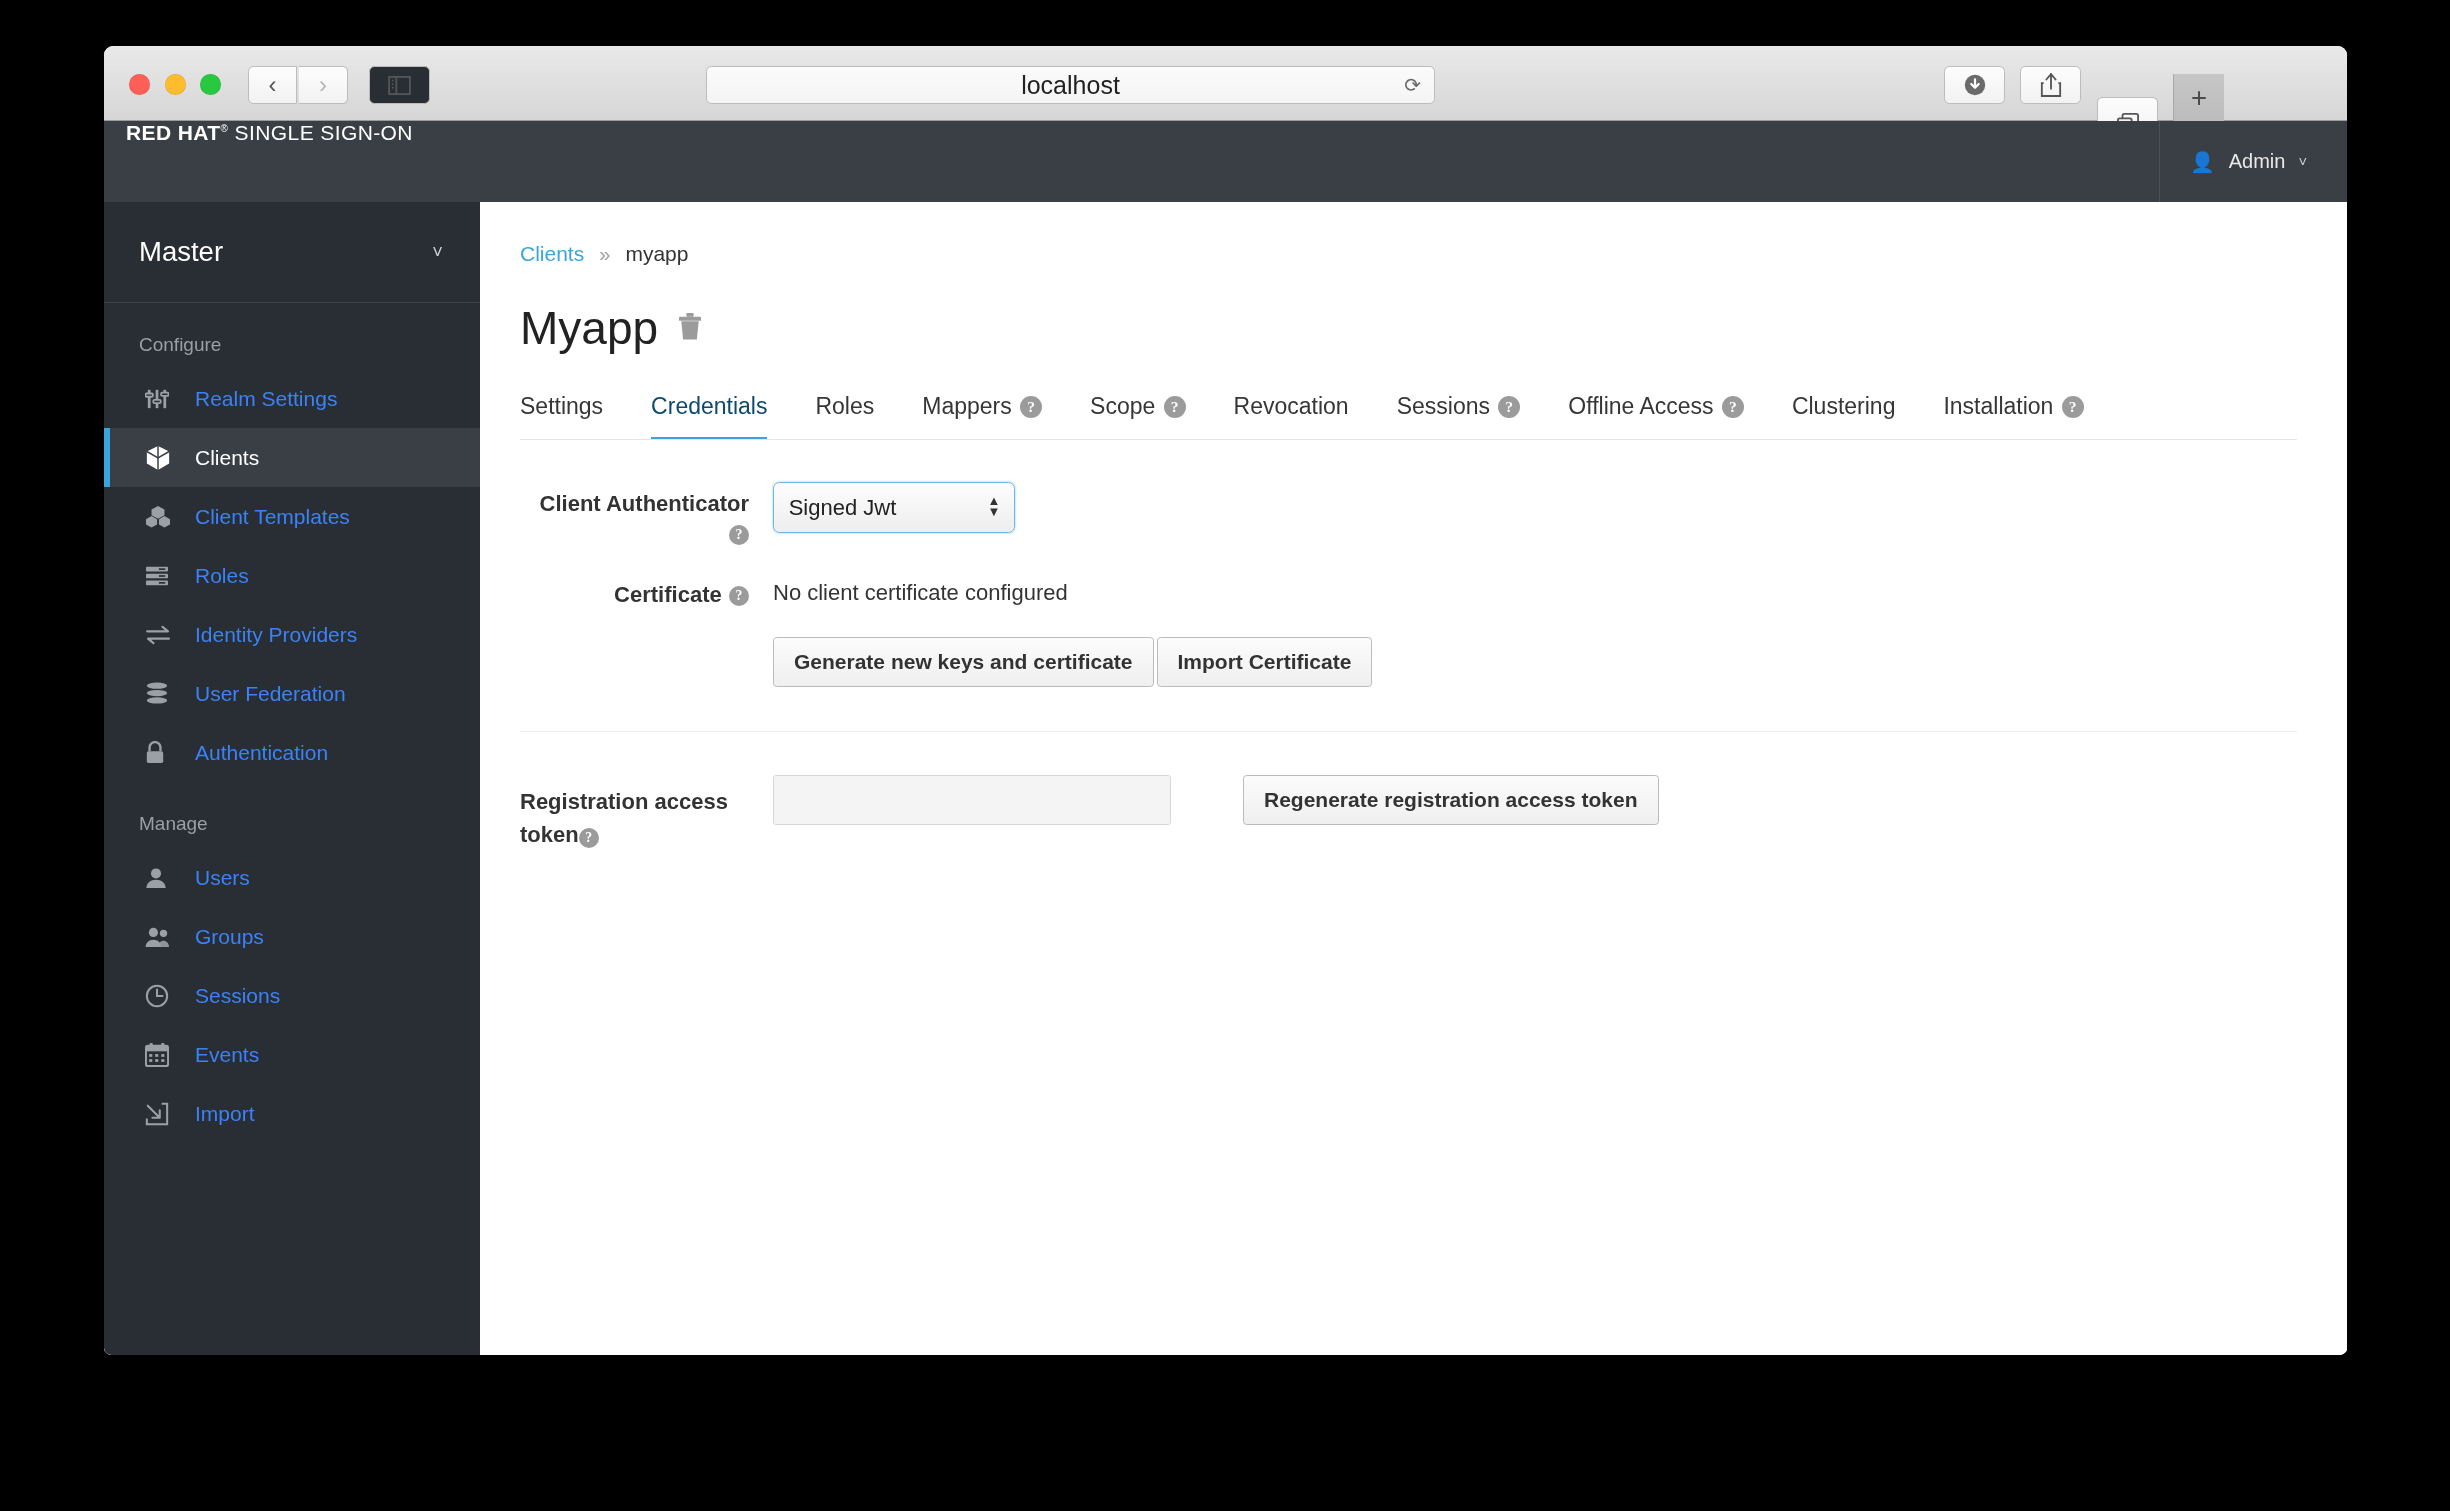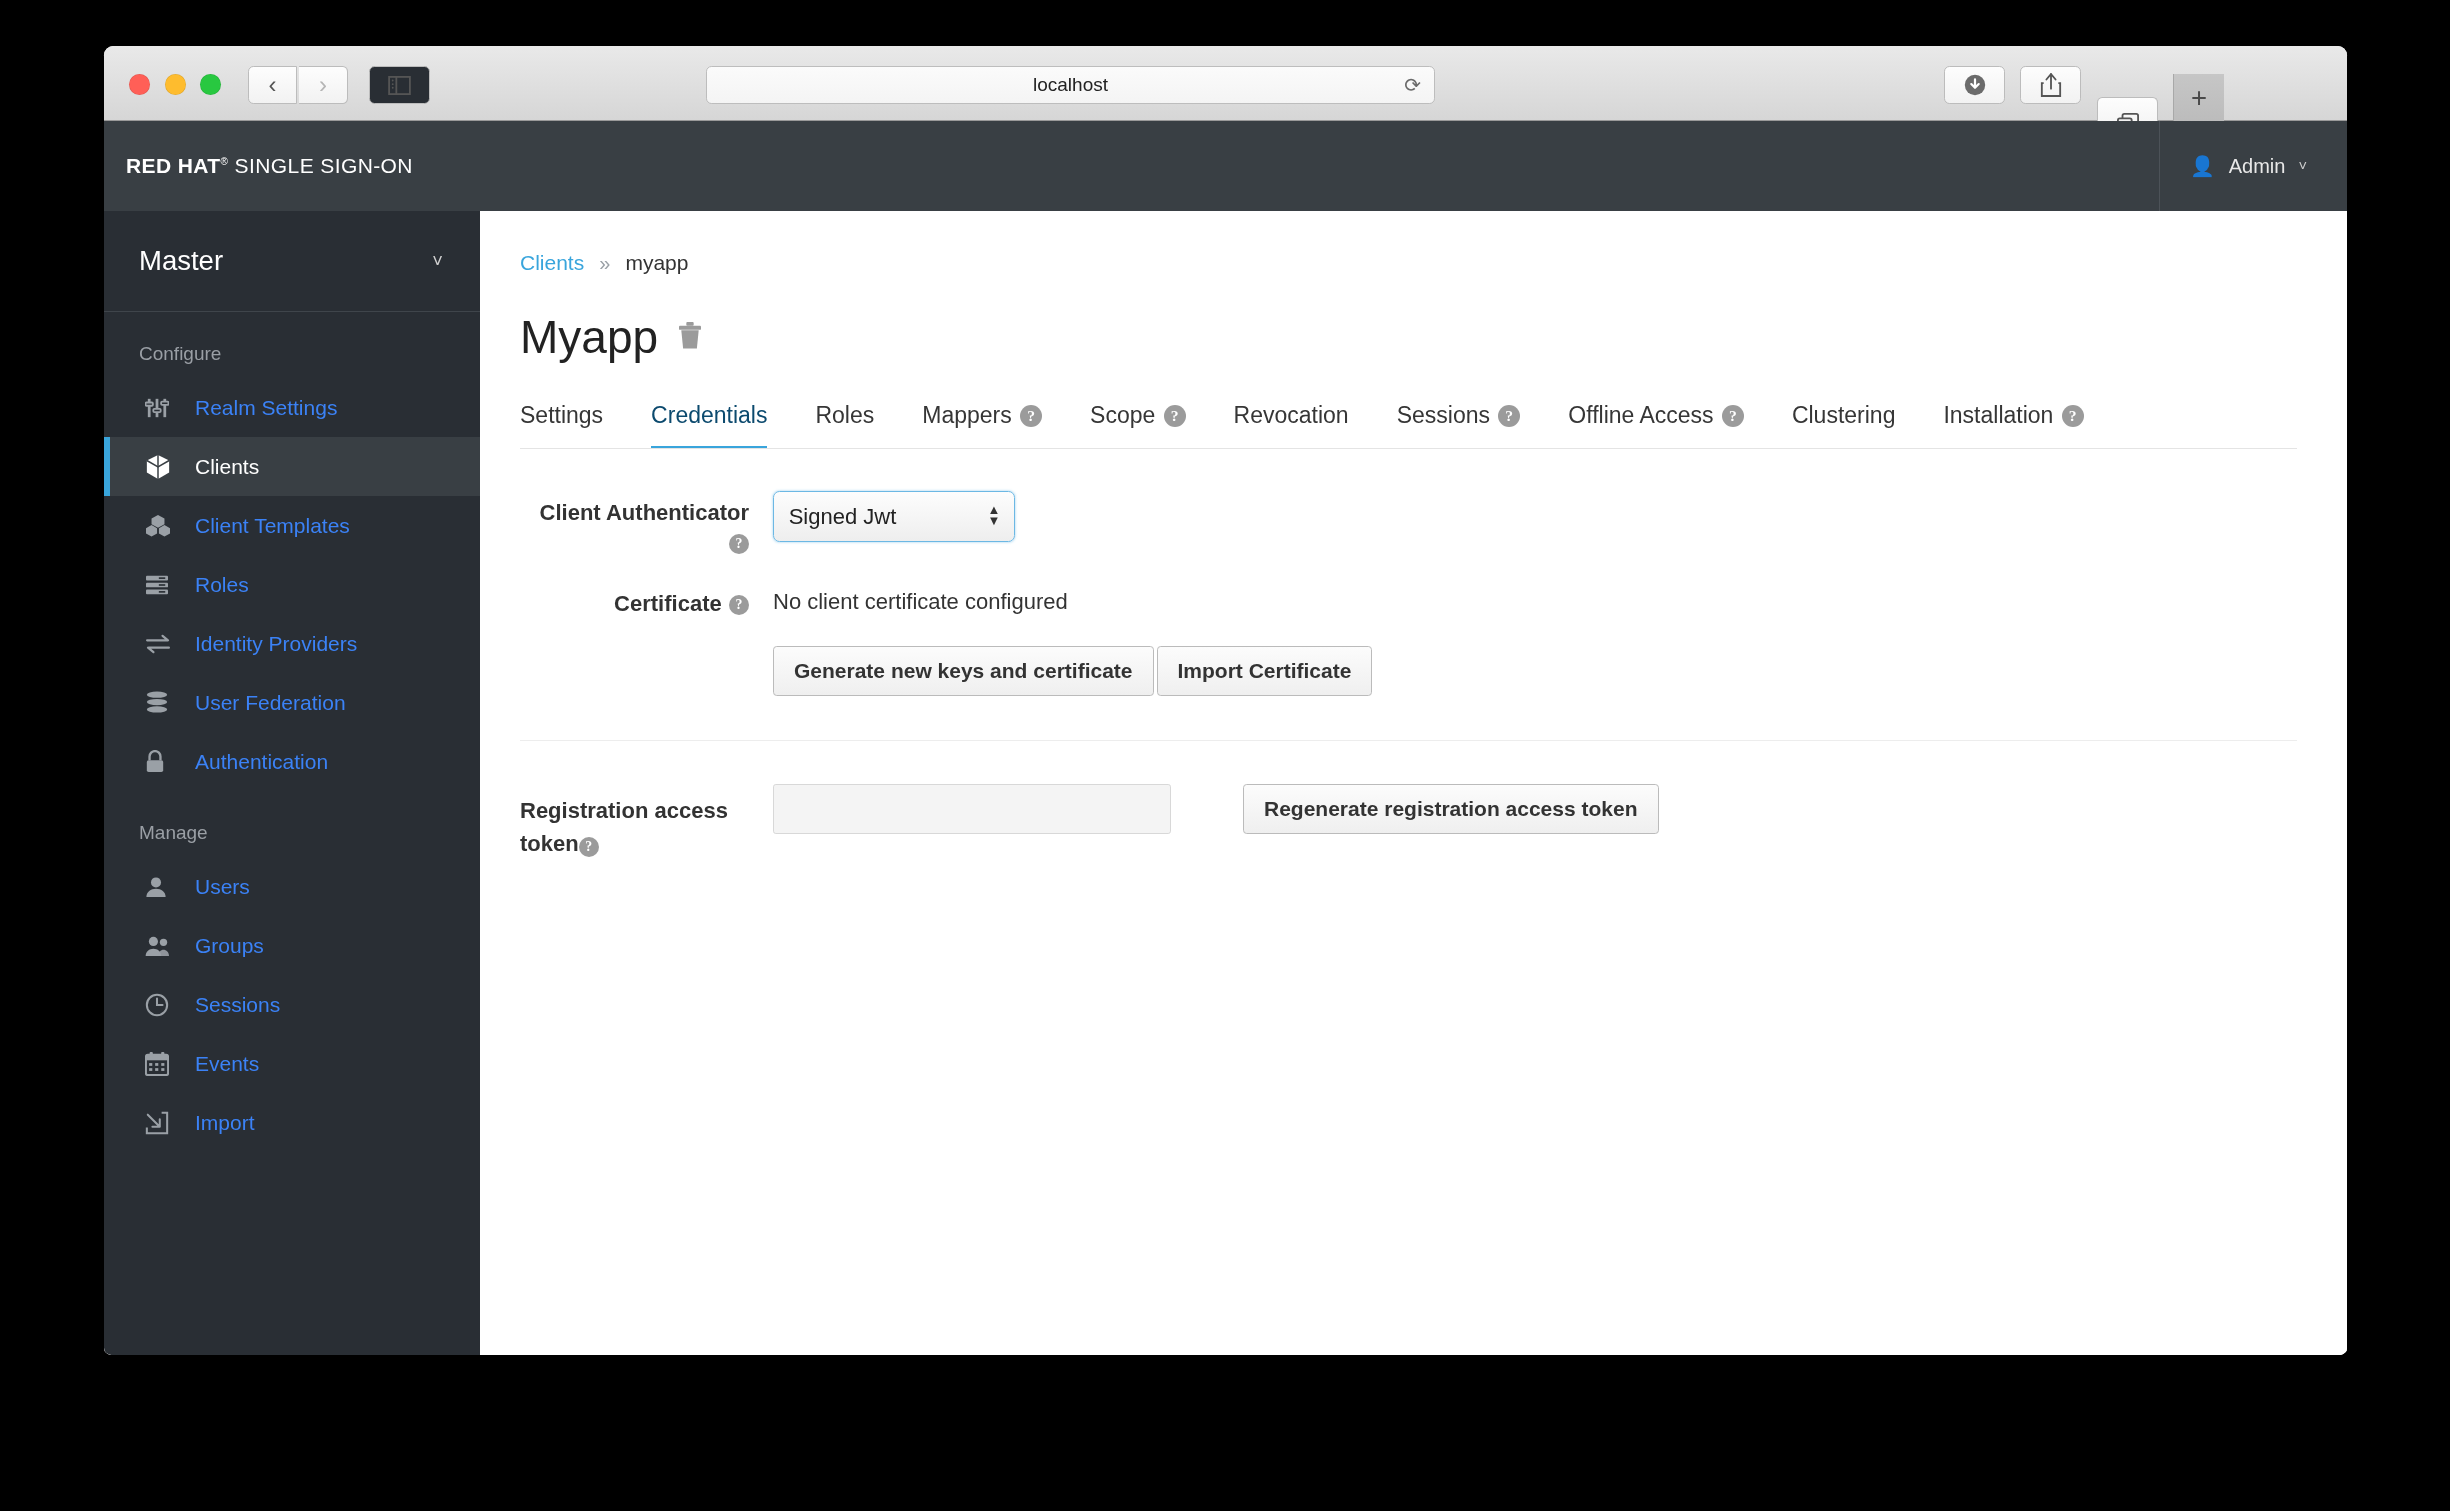--- a/index.html
+++ b/index.html
@@ -55,41 +55,41 @@
   .chev.dim { color: #b5b5b5; }
 
   .url-bar {
     position: absolute; left: 602px; top: 20px;
     width: 729px; height: 38px;
     background: linear-gradient(to bottom,#fbfbfb,#f4f4f4);
     border: 0.9px solid #bdbdbd;
     border-radius: 5.5px;
     display: flex; align-items: center; justify-content: center;
   }
-  .url-text { font-size: 19px; color: #222; }
+  .url-text { font-size: 25px; color: #222; }
   .reload {
     position: absolute; right: 13px; top: 50%; transform: translateY(-50%);
     font-size: 20px; color: #6a6a6a;
   }
 
   .newtab {
     position: absolute; left: 2069px; top: 28px;
     width: 51px; height: 47px;
     background: linear-gradient(to bottom,#c6c6c6,#bcbcbc);
     border-left: 0.9px solid #a8a8a8;
     display: flex; align-items: center; justify-content: center;
     font-size: 27.5px; color: #4a4a4a; font-weight: 300;
   }
 
   
   .app { position: relative; height: 1234px; background: #fff; }
 
   .masthead {
-    height: 90px; background: #393f44;
-    display: flex; align-items: center; justify-content: space-between;
+    height: 81px; background: #393f44;
+    display: flex; justify-content: space-between;
   }
   .brand {
     margin-left: 22px;
     color: #fff; letter-spacing: 0.4px;
     font-size: 21px;
   }
   .brand b { font-weight: 700; }
   .brand span.light { font-weight: 400; }
   .brand sup { font-size: 10px; vertical-align: super; }
 

